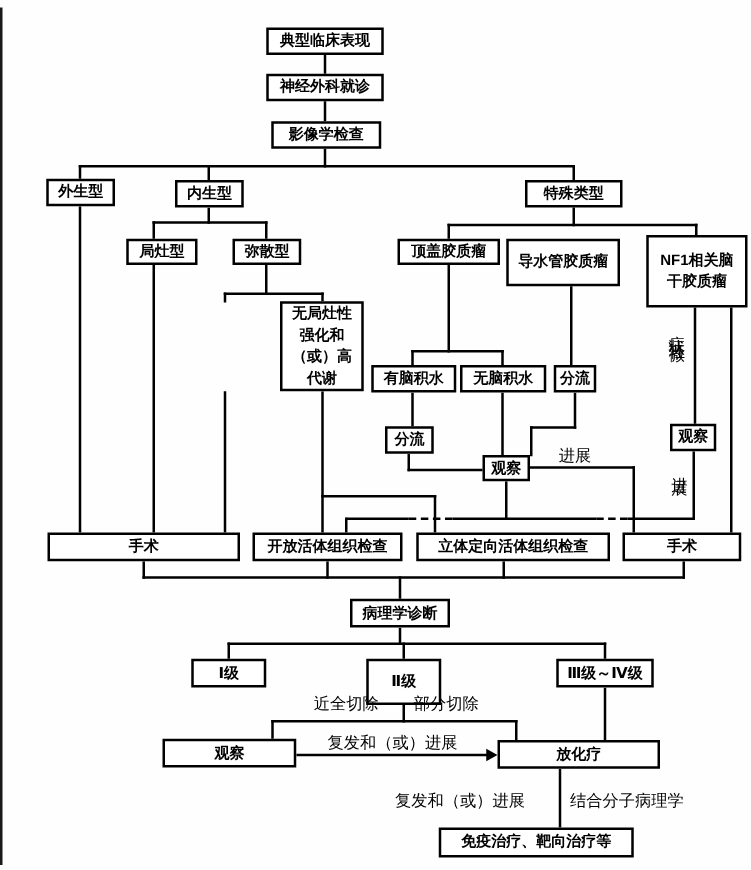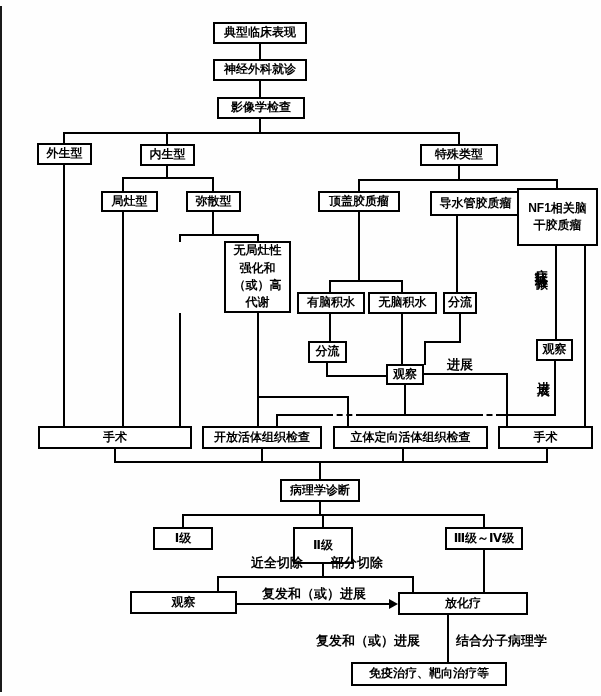--- a/index.html
+++ b/index.html
@@ -2,21 +2,21 @@
 <html><head>
 <meta charset="utf-8">
 <style>
   html,body{margin:0;padding:0;background:#ffffff;}
   #page{position:relative;width:601px;height:696px;background:#fefefe;overflow:hidden;
         font-family:"Liberation Sans","DejaVu Sans",sans-serif;color:#000;}
   .box{position:absolute;border:2px solid #000;background:#fff;box-sizing:border-box;
        display:flex;align-items:center;justify-content:center;text-align:center;
        font-weight:bold;font-size:12px;line-height:1.3;padding:1px 3px;}
   .box.multi{line-height:1.45;padding:2px 6px;}
-  .lbl{position:absolute;font-weight:bold;font-size:13px;white-space:nowrap;}
+  .lbl{position:absolute;font-weight:normal;font-size:13px;white-space:nowrap;}
   .vtext{writing-mode:vertical-rl;text-orientation:upright;letter-spacing:3px;white-space:normal;}
   .vl{position:absolute;width:2px;background:#000;}
   .hl{position:absolute;height:2px;background:#000;}
   .hl.dash{background:none;height:0;border-top:2px dashed #000;}
   .arrowhead{position:absolute;width:0;height:0;border-left:9px solid #000;
              border-top:5px solid transparent;border-bottom:5px solid transparent;}
   .edge-artifact{position:absolute;left:0;top:6px;width:2px;height:686px;background:#1a1a1a;}
 </style>
 </head>
 <body>
@@ -118,21 +118,21 @@
 
   <div class="box" style="left:213px;top:22px;width:94px;height:22px">典型临床表现</div>
   <div class="box" style="left:217px;top:97px;width:88px;height:22px">影像学检查</div>
   <div class="box" style="left:213px;top:59px;width:94px;height:22px">神经外科就诊</div>
   <div class="box" style="left:37px;top:143px;width:55px;height:22px">外生型</div>
   <div class="box" style="left:140px;top:144px;width:55px;height:22px">内生型</div>
   <div class="box" style="left:420px;top:144px;width:78px;height:22px">特殊类型</div>
   <div class="box" style="left:101px;top:191px;width:57px;height:21px">局灶型</div>
   <div class="box" style="left:186px;top:191px;width:55px;height:21px">弥散型</div>
   <div class="box" style="left:318px;top:191px;width:82px;height:21px">顶盖胶质瘤</div>
-  <div class="box" style="left:430px;top:191px;width:91px;height:25px">导水管胶质瘤</div>
+  <div class="box" style="left:405px;top:191px;width:91px;height:38px">导水管胶质瘤</div>
   <div class="box multi" style="left:517px;top:188px;width:81px;height:58px">NF1相关脑干胶质瘤</div>
   <div class="box multi" style="left:224px;top:241px;width:67px;height:72px">无局灶性强化和（或）高代谢</div>
   <div class="box" style="left:297px;top:292px;width:68px;height:22px">有脑积水</div>
   <div class="box" style="left:368px;top:292px;width:69px;height:22px">无脑积水</div>
   <div class="box" style="left:443px;top:292px;width:34px;height:22px">分流</div>
   <div class="box" style="left:308px;top:341px;width:39px;height:22px">分流</div>
   <div class="box" style="left:386px;top:364px;width:38px;height:21px">观察</div>
   <div class="box" style="left:536px;top:339px;width:37px;height:22px">观察</div>
   <div class="box" style="left:38px;top:426px;width:154px;height:23px">手术</div>
   <div class="box" style="left:202px;top:426px;width:120px;height:23px">开放活体组织检查</div>

